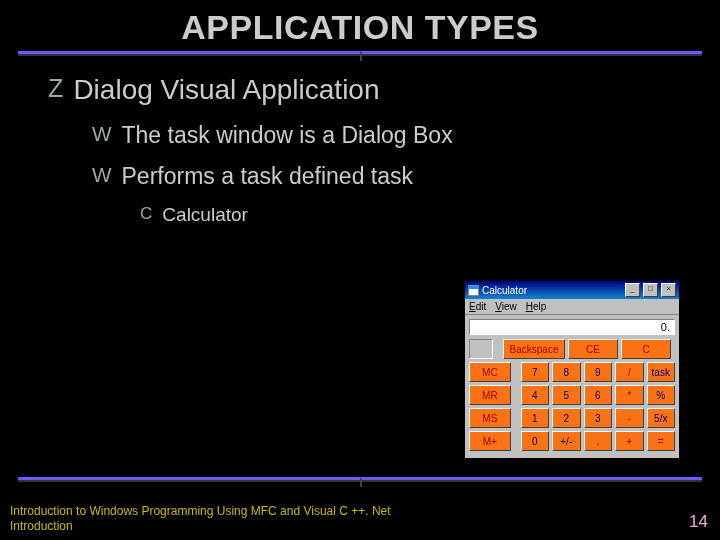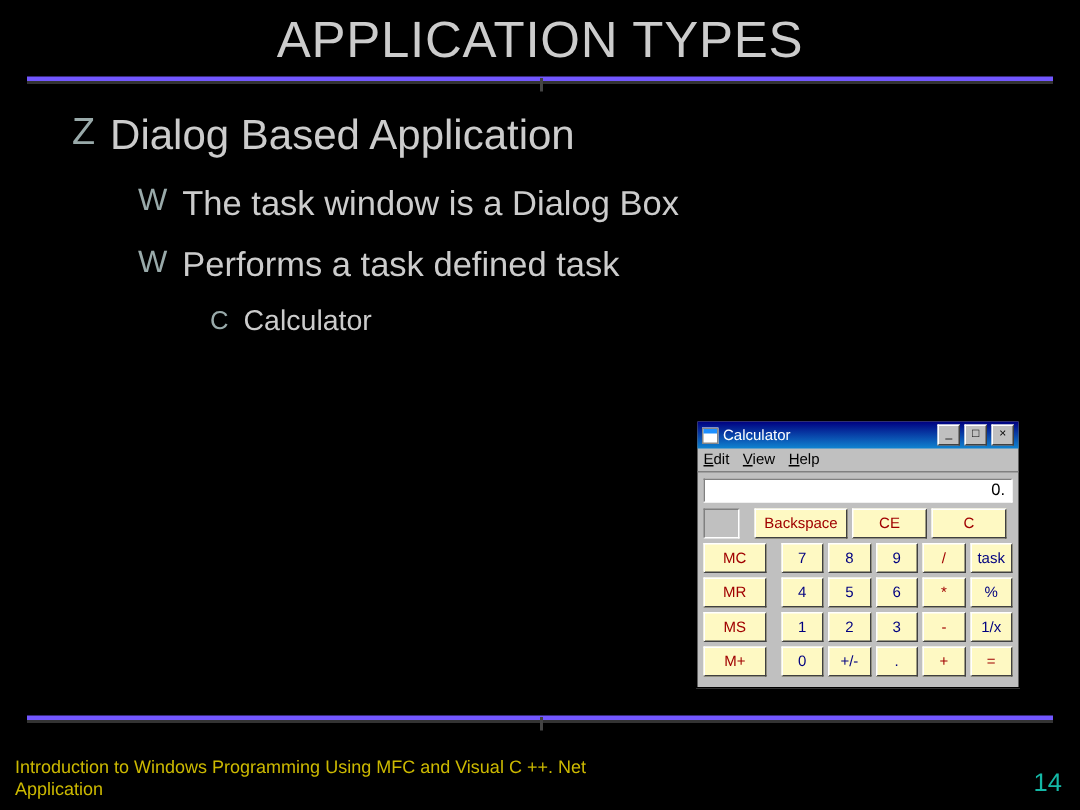--- a/index.html
+++ b/index.html
@@ -9,21 +9,21 @@
     font-family:"Tahoma","Verdana",sans-serif;
     color:#ccc;
     overflow:hidden;
     position:relative;
   }
   .slide-title{
     color:#ccc;
     font-size:34px;
     text-align:center;
     margin:8px 0 4px 0;
-    font-weight:normal;
+    font-weight:bold;
     letter-spacing:.5px;
   }
   .rule{
     height:0;
     border-top:3px solid #7257ff;
     border-bottom:2px solid #333;
     margin:0 18px 0 18px;
     position:relative;
   }
   .rule::after{
@@ -61,21 +61,21 @@
     position:absolute;
     left:10px;bottom:6px;
     font-size:12px;
     color:#ccb900;
     line-height:1.25;
   }
   .pagenum{
     position:absolute;
     right:12px;bottom:8px;
     font-size:17px;
-    color:#14b8a6;
+    color:#f9a8d4;
   }
   
   .calc{
     position:absolute;
     right:40px;top:280px;
     width:214px;
     background:#c0c0c0;
     border:1px solid #000;
     box-shadow:2px 2px 0 #000;
     font-family:"MS Sans Serif","Tahoma",sans-serif;
@@ -116,21 +116,21 @@
   .calc-display{
     background:#fff;height:16px;
     border:1px solid #808080;border-right-color:#fff;border-bottom-color:#fff;
     margin-bottom:4px;
     text-align:right;font-size:11px;color:#000;padding:1px 4px;
     box-sizing:border-box;
   }
   .calc-row{display:flex;gap:3px;margin-bottom:3px}
   .cbtn{
     height:20px;
-    background:#fef9c3;
+    background:#f97316;
     border:1px solid #fff;border-right-color:#404040;border-bottom-color:#404040;
     font-size:10px;
     display:flex;align-items:center;justify-content:center;
     box-sizing:border-box;
   }
   .w24{width:44px}
   .w30{width:30px}
   .w50{width:50px}
   .w62{width:62px}
   .gap4{width:4px}
@@ -145,21 +145,21 @@
 </head>
 <body>
 
 <h1 class="slide-title">APPLICATION TYPES</h1>
 <div class="rule"></div>
 
 <div class="content">
 
   <div class="l1">
     <span class="bullet-glyph">Z</span>
-    <span>Dialog Based Application</span>
+    <span>Dialog Visual Application</span>
   </div>
 
   <div class="l2">
     <span class="bullet-glyph">W</span>
     <span>The task window is a Dialog Box</span>
   </div>
 
   <div class="l2">
     <span class="bullet-glyph">W</span>
     <span>Performs a task defined task</span>
@@ -215,35 +215,35 @@
       <div class="cbtn w30 red">*</div>
       <div class="cbtn w30 blue">%</div>
     </div>
     <div class="calc-row">
       <div class="cbtn w24 red">MS</div>
       <div class="gap4"></div>
       <div class="cbtn w30 blue">1</div>
       <div class="cbtn w30 blue">2</div>
       <div class="cbtn w30 blue">3</div>
       <div class="cbtn w30 red">-</div>
-      <div class="cbtn w30 blue">1/x</div>
+      <div class="cbtn w30 blue">5/x</div>
     </div>
     <div class="calc-row">
       <div class="cbtn w24 red">M+</div>
       <div class="gap4"></div>
       <div class="cbtn w30 blue">0</div>
       <div class="cbtn w30 blue">+/-</div>
       <div class="cbtn w30 blue">.</div>
       <div class="cbtn w30 red">+</div>
       <div class="cbtn w30 red">=</div>
     </div>
   </div>
 </div>
 
 <div class="bottom-rule-wrap">
     <div class="rule"></div>
   </div>
 
 <div class="footer">
   <div>Introduction to Windows Programming Using MFC and Visual C ++. Net</div>
-  <div>Application</div>
+  <div>Introduction</div>
 </div>
 <div class="pagenum">14</div>
 
 </body></html>

